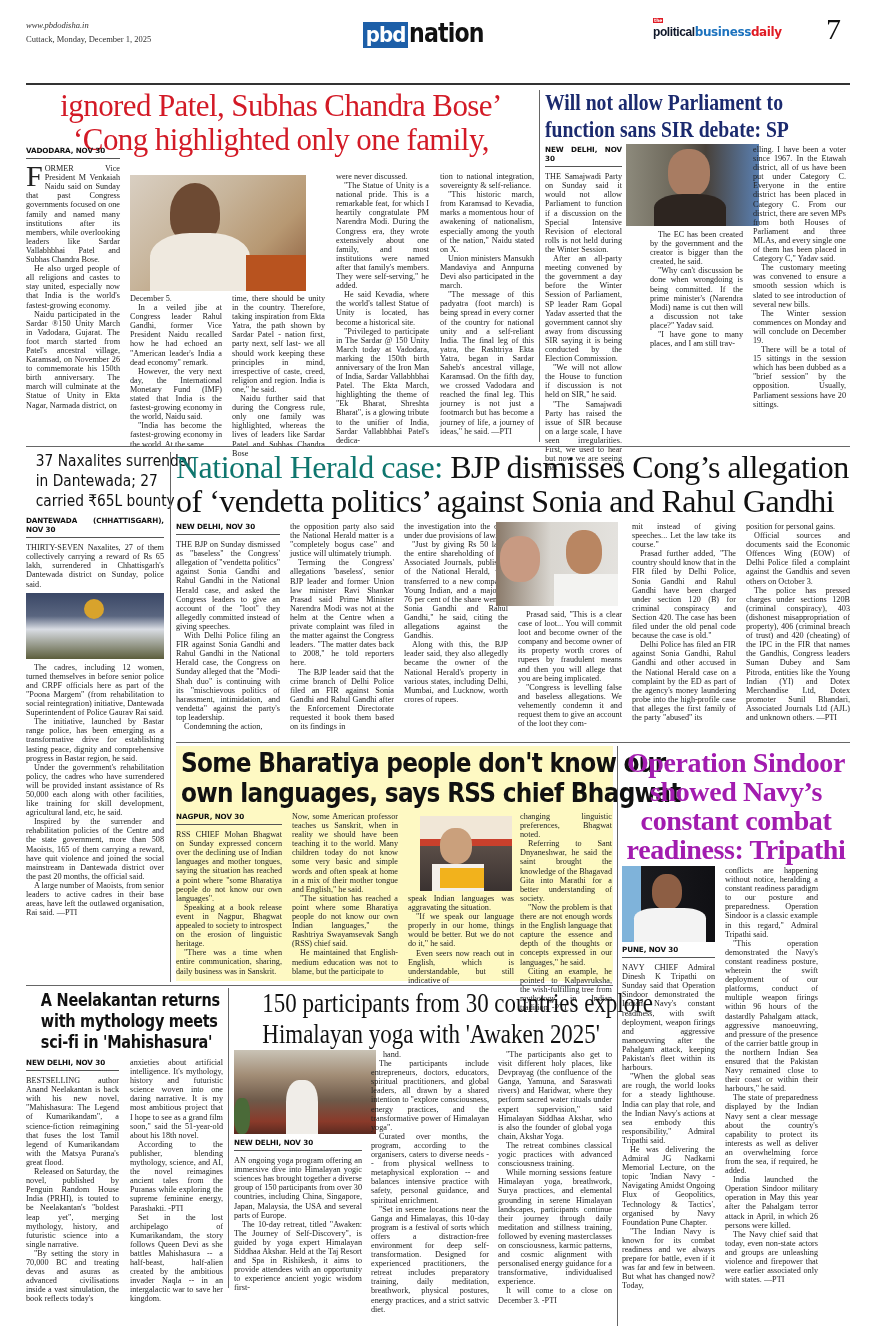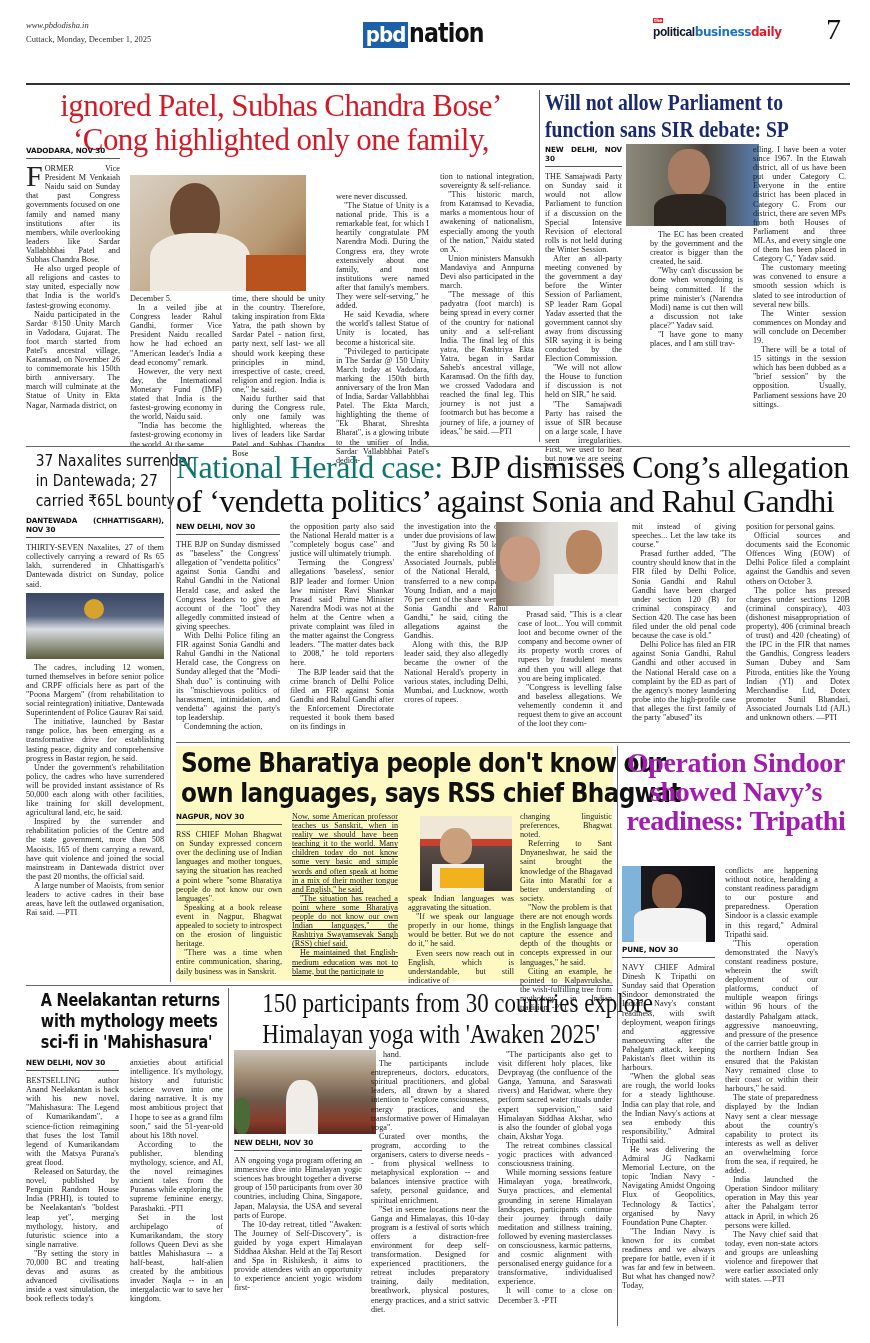--- a/index.html
+++ b/index.html
@@ -76,21 +76,21 @@
   <div class="body-text abs" style="left:104px;top:208px;width:92px;">
     <p class="noindent">December 5.</p>
     <p>In a veiled jibe at Congress leader Rahul Gandhi, former Vice President Naidu recalled how he had echoed an "American leader's India a dead economy" remark.</p>
     <p>However, the very next day, the International Monetary Fund (IMF) stated that India is the fastest-growing economy in the world, Naidu said.</p>
     <p>"India has become the fastest-growing economy in the world. At the same</p>
   </div>
   <div class="body-text abs" style="left:206px;top:208px;width:93px;">
     <p class="noindent">time, there should be unity in the country. Therefore, taking inspiration from Ekta Yatra, the path shown by Sardar Patel - nation first, party next, self last- we all should work keeping these principles in mind, irrespective of caste, creed, religion and region. India is one," he said.</p>
     <p>Naidu further said that during the Congress rule, only one family was highlighted, whereas the lives of leaders like Sardar Patel and Subhas Chandra Bose</p>
   </div>
-  <div class="body-text abs" style="left:310px;top:86px;width:93px;margin-top:20px;">
+  <div class="body-text abs" style="left:310px;top:86px;width:93px;">
     <p class="noindent">were never discussed.</p>
     <p>"The Statue of Unity is a national pride. This is a remarkable feat, for which I heartily congratulate PM Narendra Modi. During the Congress era, they wrote extensively about one family, and most institutions were named after that family's members. They were self-serving," he added.</p>
     <p>He said Kevadia, where the world's tallest Statue of Unity is located, has become a historical site.</p>
     <p>"Privileged to participate in The Sardar @ 150 Unity March today at Vadodara, marking the 150th birth anniversary of the Iron Man of India, Sardar Vallabhbhai Patel. The Ekta March, highlighting the theme of "Ek Bharat, Shreshta Bharat", is a glowing tribute to the unifier of India, Sardar Vallabhbhai Patel's dedica-</p>
   </div>
   <div class="body-text abs" style="left:414px;top:86px;width:94px;">
     <p class="noindent">tion to national integration, sovereignty &amp; self-reliance.</p>
     <p>"This historic march, from Karamsad to Kevadia, marks a momentous hour of awakening of nationalism, especially among the youth of the nation," Naidu stated on X.</p>
     <p>Union ministers Mansukh Mandaviya and Annpurna Devi also participated in the march.</p>
     <p>"The message of this padyatra (foot march) is being spread in every corner of the country for national unity and a self-reliant India. The final leg of this yatra, the Rashtriya Ekta Yatra, began in Sardar Saheb's ancestral village, Karamsad. On the fifth day, we crossed Vadodara and reached the final leg. This journey is not just a footmarch but has become a journey of life, a journey of ideas," he said. —PTI</p>
@@ -200,21 +200,21 @@
   <div class="h-rss abs" style="left:5px;top:2px;">
     <div>Some Bharatiya people don't know our</div>
     <div>own languages, says RSS chief Bhagwat</div>
   </div>
   <div class="body-text abs" style="left:0;top:66px;width:106px;">
     <div class="dateline">NAGPUR, NOV 30</div>
     <p class="noindent">RSS CHIEF Mohan Bhagwat on Sunday expressed concern over the declining use of Indian languages and mother tongues, saying the situation has reached a point where "some Bharatiya people do not know our own languages".</p>
     <p>Speaking at a book release event in Nagpur, Bhagwat appealed to society to introspect on the erosion of linguistic heritage.</p>
     <p>"There was a time when entire communication, sharing, daily business was in Sanskrit.</p>
   </div>
-  <div class="body-text abs" style="left:116px;top:66px;width:106px;text-decoration:underline;">
+  <div class="body-text abs" style="left:116px;top:66px;width:106px;">
     <p class="noindent">Now, some American professor teaches us Sanskrit, when in reality we should have been teaching it to the world. Many children today do not know some very basic and simple words and often speak at home in a mix of their mother tongue and English," he said.</p>
     <p>"The situation has reached a point where some Bharatiya people do not know our own Indian languages," the Rashtriya Swayamsevak Sangh (RSS) chief said.</p>
     <p>He maintained that English-medium education was not to blame, but the participate to</p>
   </div>
   <div class="photo" style="left:244px;top:70px;width:92px;height:75px;background:linear-gradient(180deg,#f1e7d7 0%,#f1e7d7 30%,#c9402c 30%,#c9402c 40%,#5a4d47 40%,#3a3230 100%);">
     <div style="position:absolute;left:20px;top:12px;width:32px;height:36px;border-radius:45%;background:#caa07c;"></div>
     <div style="position:absolute;left:12px;top:48px;width:52px;height:27px;background:#f4f0ea;"></div>
     <div style="position:absolute;left:20px;top:52px;width:44px;height:20px;background:#f2b21c;"></div>
   </div>
   <div class="body-text abs" style="left:232px;top:148px;width:106px;">
@@ -229,20 +229,21 @@
     <p>Citing an example, he pointed to Kalpavruksha, the wish-fulfilling tree from mythology in Indian tradition. -PTI</p>
   </div>
 </div>
 
 <div class="vrule" style="left:617px;top:746px;height:580px;"></div>
 
 <div class="abs" style="left:622px;top:746px;width:228px;height:580px;">
   <div class="h-sindoor abs" style="left:0;top:2px;width:228px;">
     <div>Operation Sindoor</div>
     <div>showed Navy’s</div>
+    <div>constant combat</div>
     <div>readiness: Tripathi</div>
   </div>
   <div class="photo" style="left:0;top:120px;width:93px;height:76px;background:linear-gradient(90deg,#7fb3da 0%,#7fb3da 20%,#1a1a1e 20%,#101014 100%);">
     <div style="position:absolute;left:30px;top:8px;width:30px;height:36px;border-radius:45%;background:#8d5e44;"></div>
     <div style="position:absolute;left:12px;top:42px;width:72px;height:34px;background:#f3f3f3;border-radius:30% 30% 0 0;"></div>
   </div>
   <div class="body-text abs" style="left:0;top:199px;width:93px;">
     <div class="dateline">PUNE, NOV 30</div>
     <p class="noindent">NAVY CHIEF Admiral Dinesh K Tripathi on Sunday said that Operation Sindoor demonstrated the Indian Navy's constant readiness, with swift deployment, weapon firings and aggressive manoeuvring after the Pahalgam attack, keeping Pakistan's fleet within its harbours.</p>
     <p>"When the global seas are rough, the world looks for a steady lighthouse. India can play that role, and the Indian Navy's actions at sea embody this responsibility," Admiral Tripathi said.</p>

